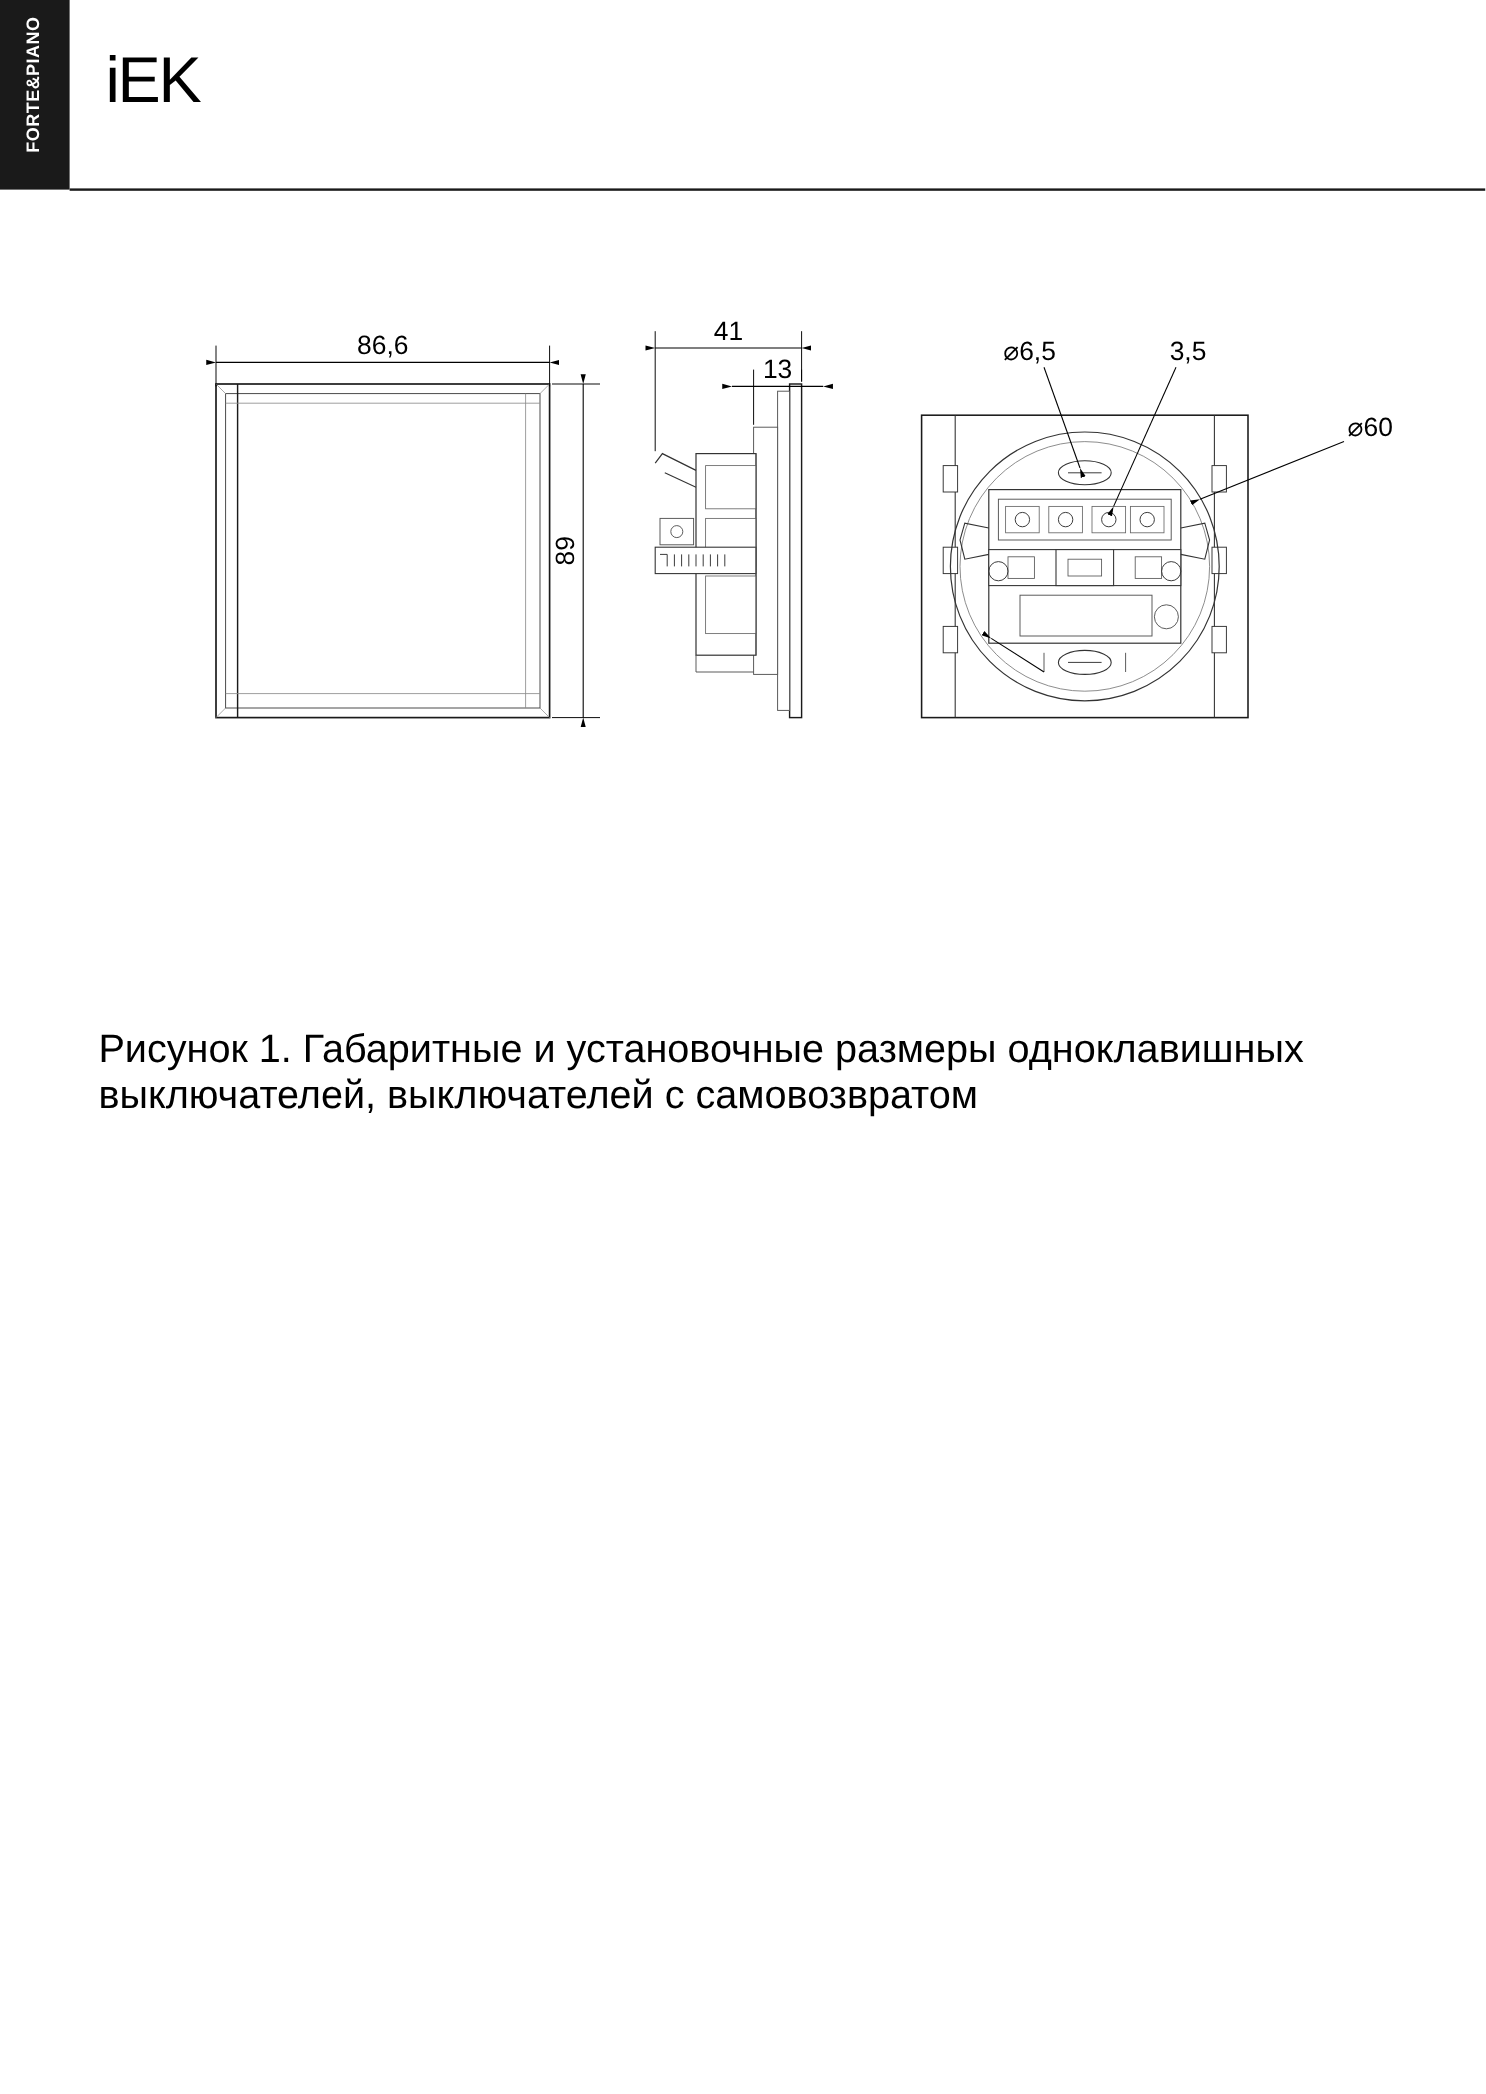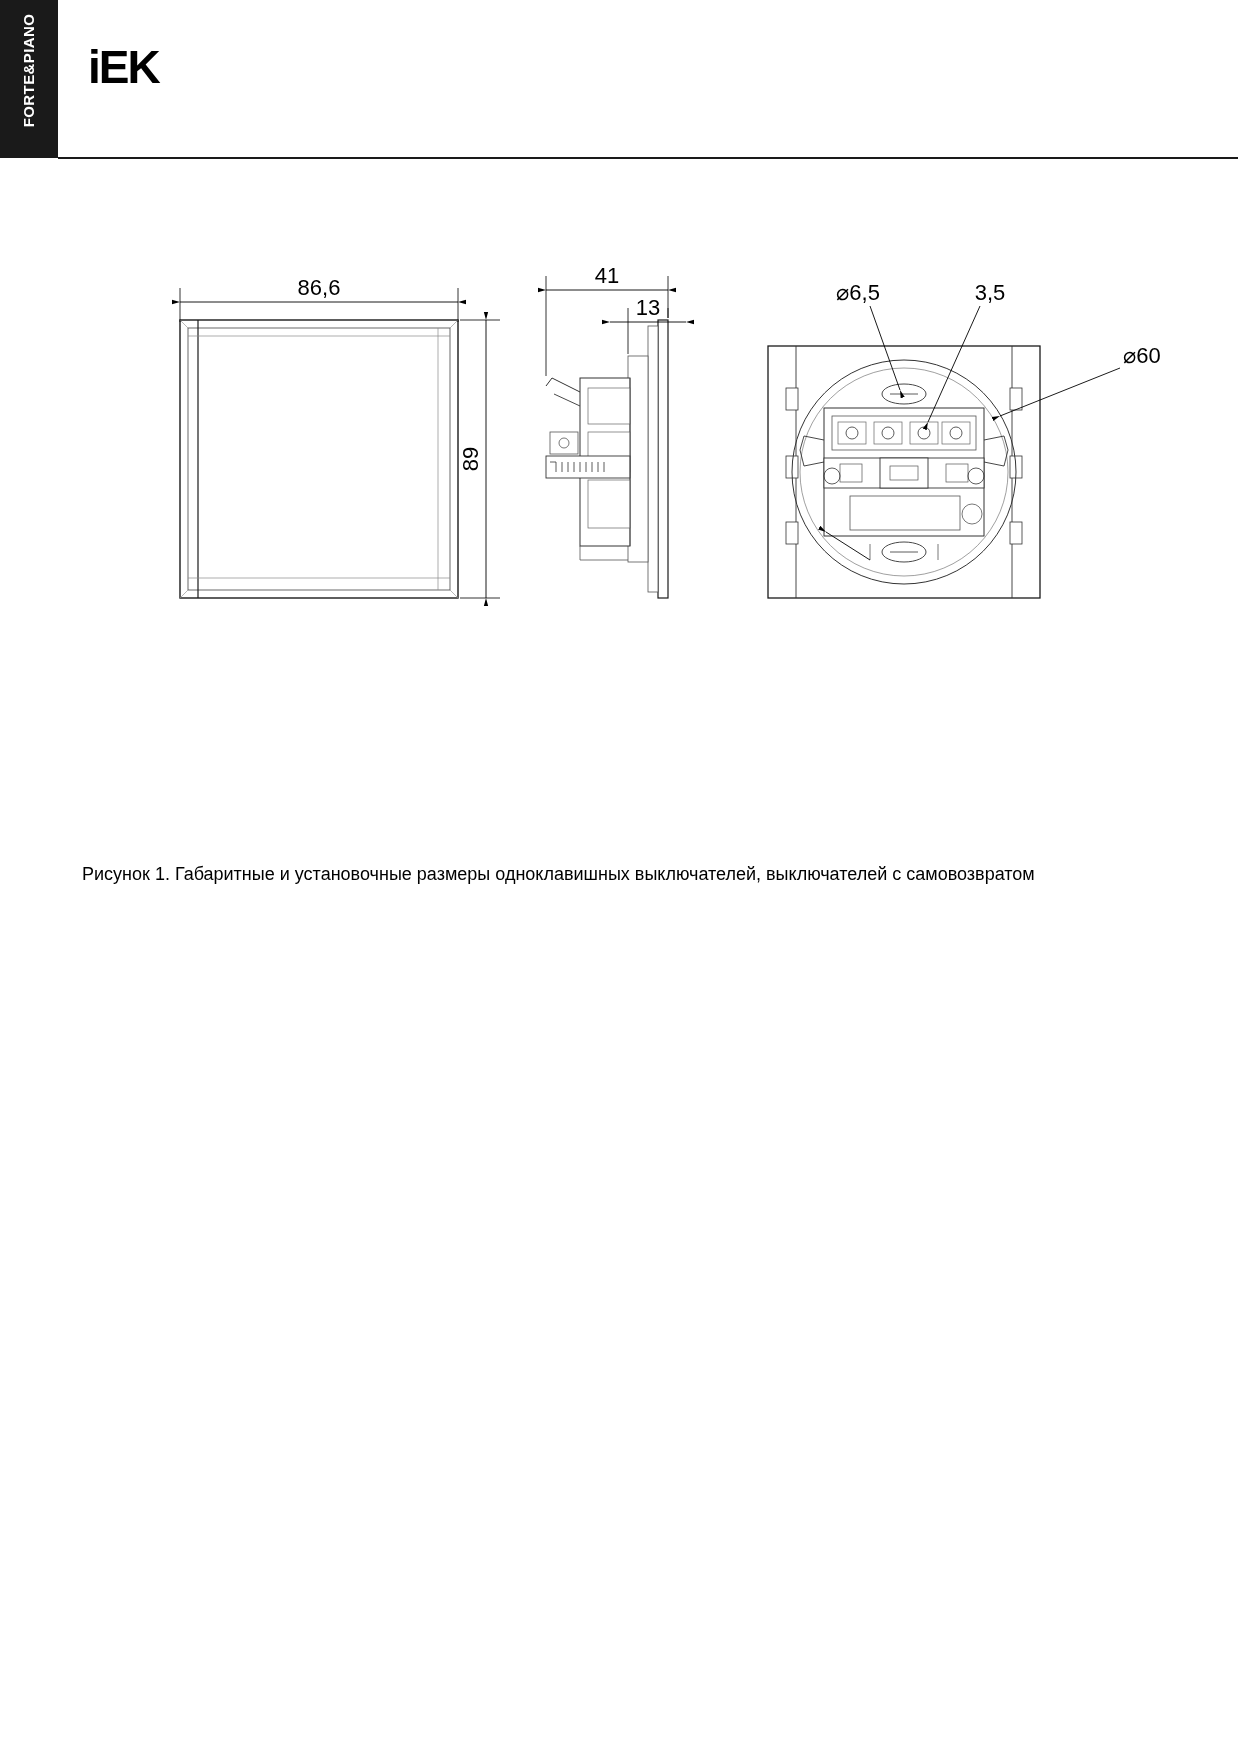--- a/index.html
+++ b/index.html
@@ -45,22 +45,22 @@
     font-size: 15px;
     font-weight: bold;
     letter-spacing: 0.4px;
     transform: rotate(-90deg);
     white-space: nowrap;
   }
   .iek-logo {
     position: absolute;
     left: 88px;
     top: 36px;
-    font-size: 46px;
-    font-weight: bold;
+    font-size: 54px;
+    font-weight: normal;
     letter-spacing: -2px;
     line-height: 62px;
     font-family: "Liberation Sans", sans-serif;
   }
   .header-rule {
     position: absolute;
     left: 58px;
     top: 157px;
     width: 1180px;
     height: 2px;
@@ -78,21 +78,21 @@
   .drawing svg {
     display: block;
   }
 
   
   .caption {
     position: absolute;
     left: 82px;
     top: 855px;
     width: 1060px;
-    font-size: 18px;
+    font-size: 33px;
     line-height: 38px;
     color: #000000;
   }
 </style>
 </head>
 <body>
 
 <div class="page">
 
   <div class="header-band">

